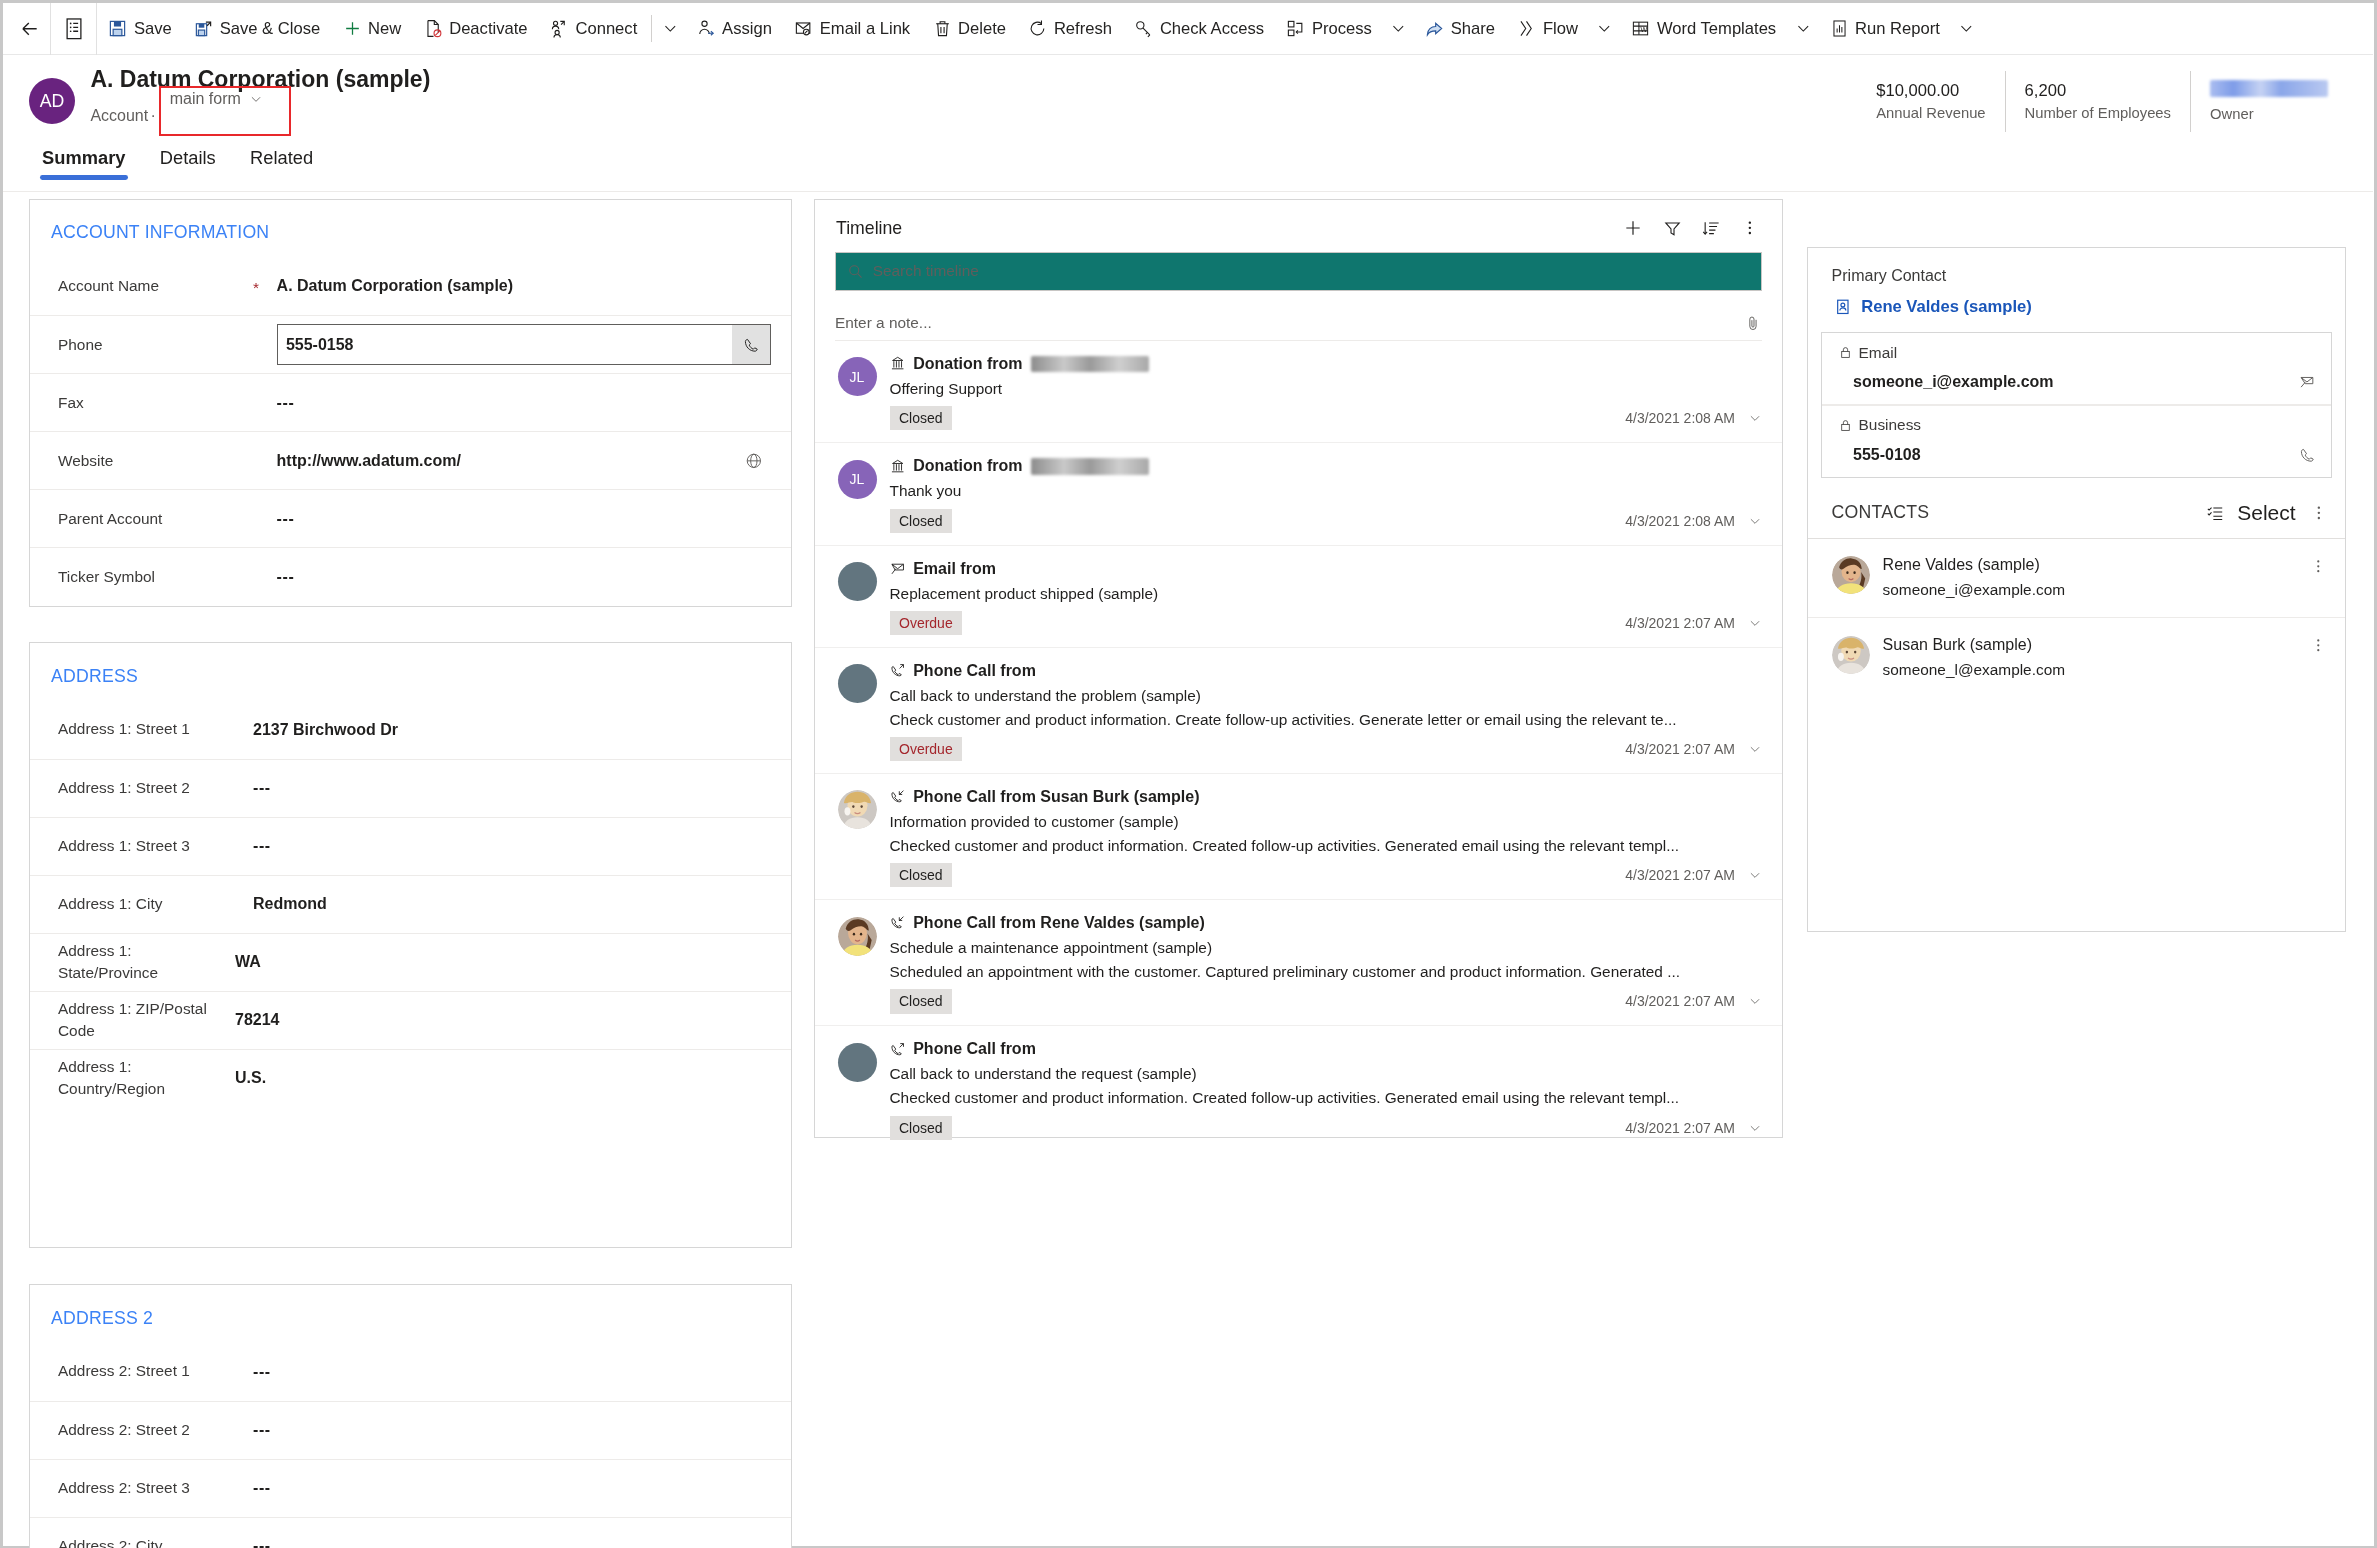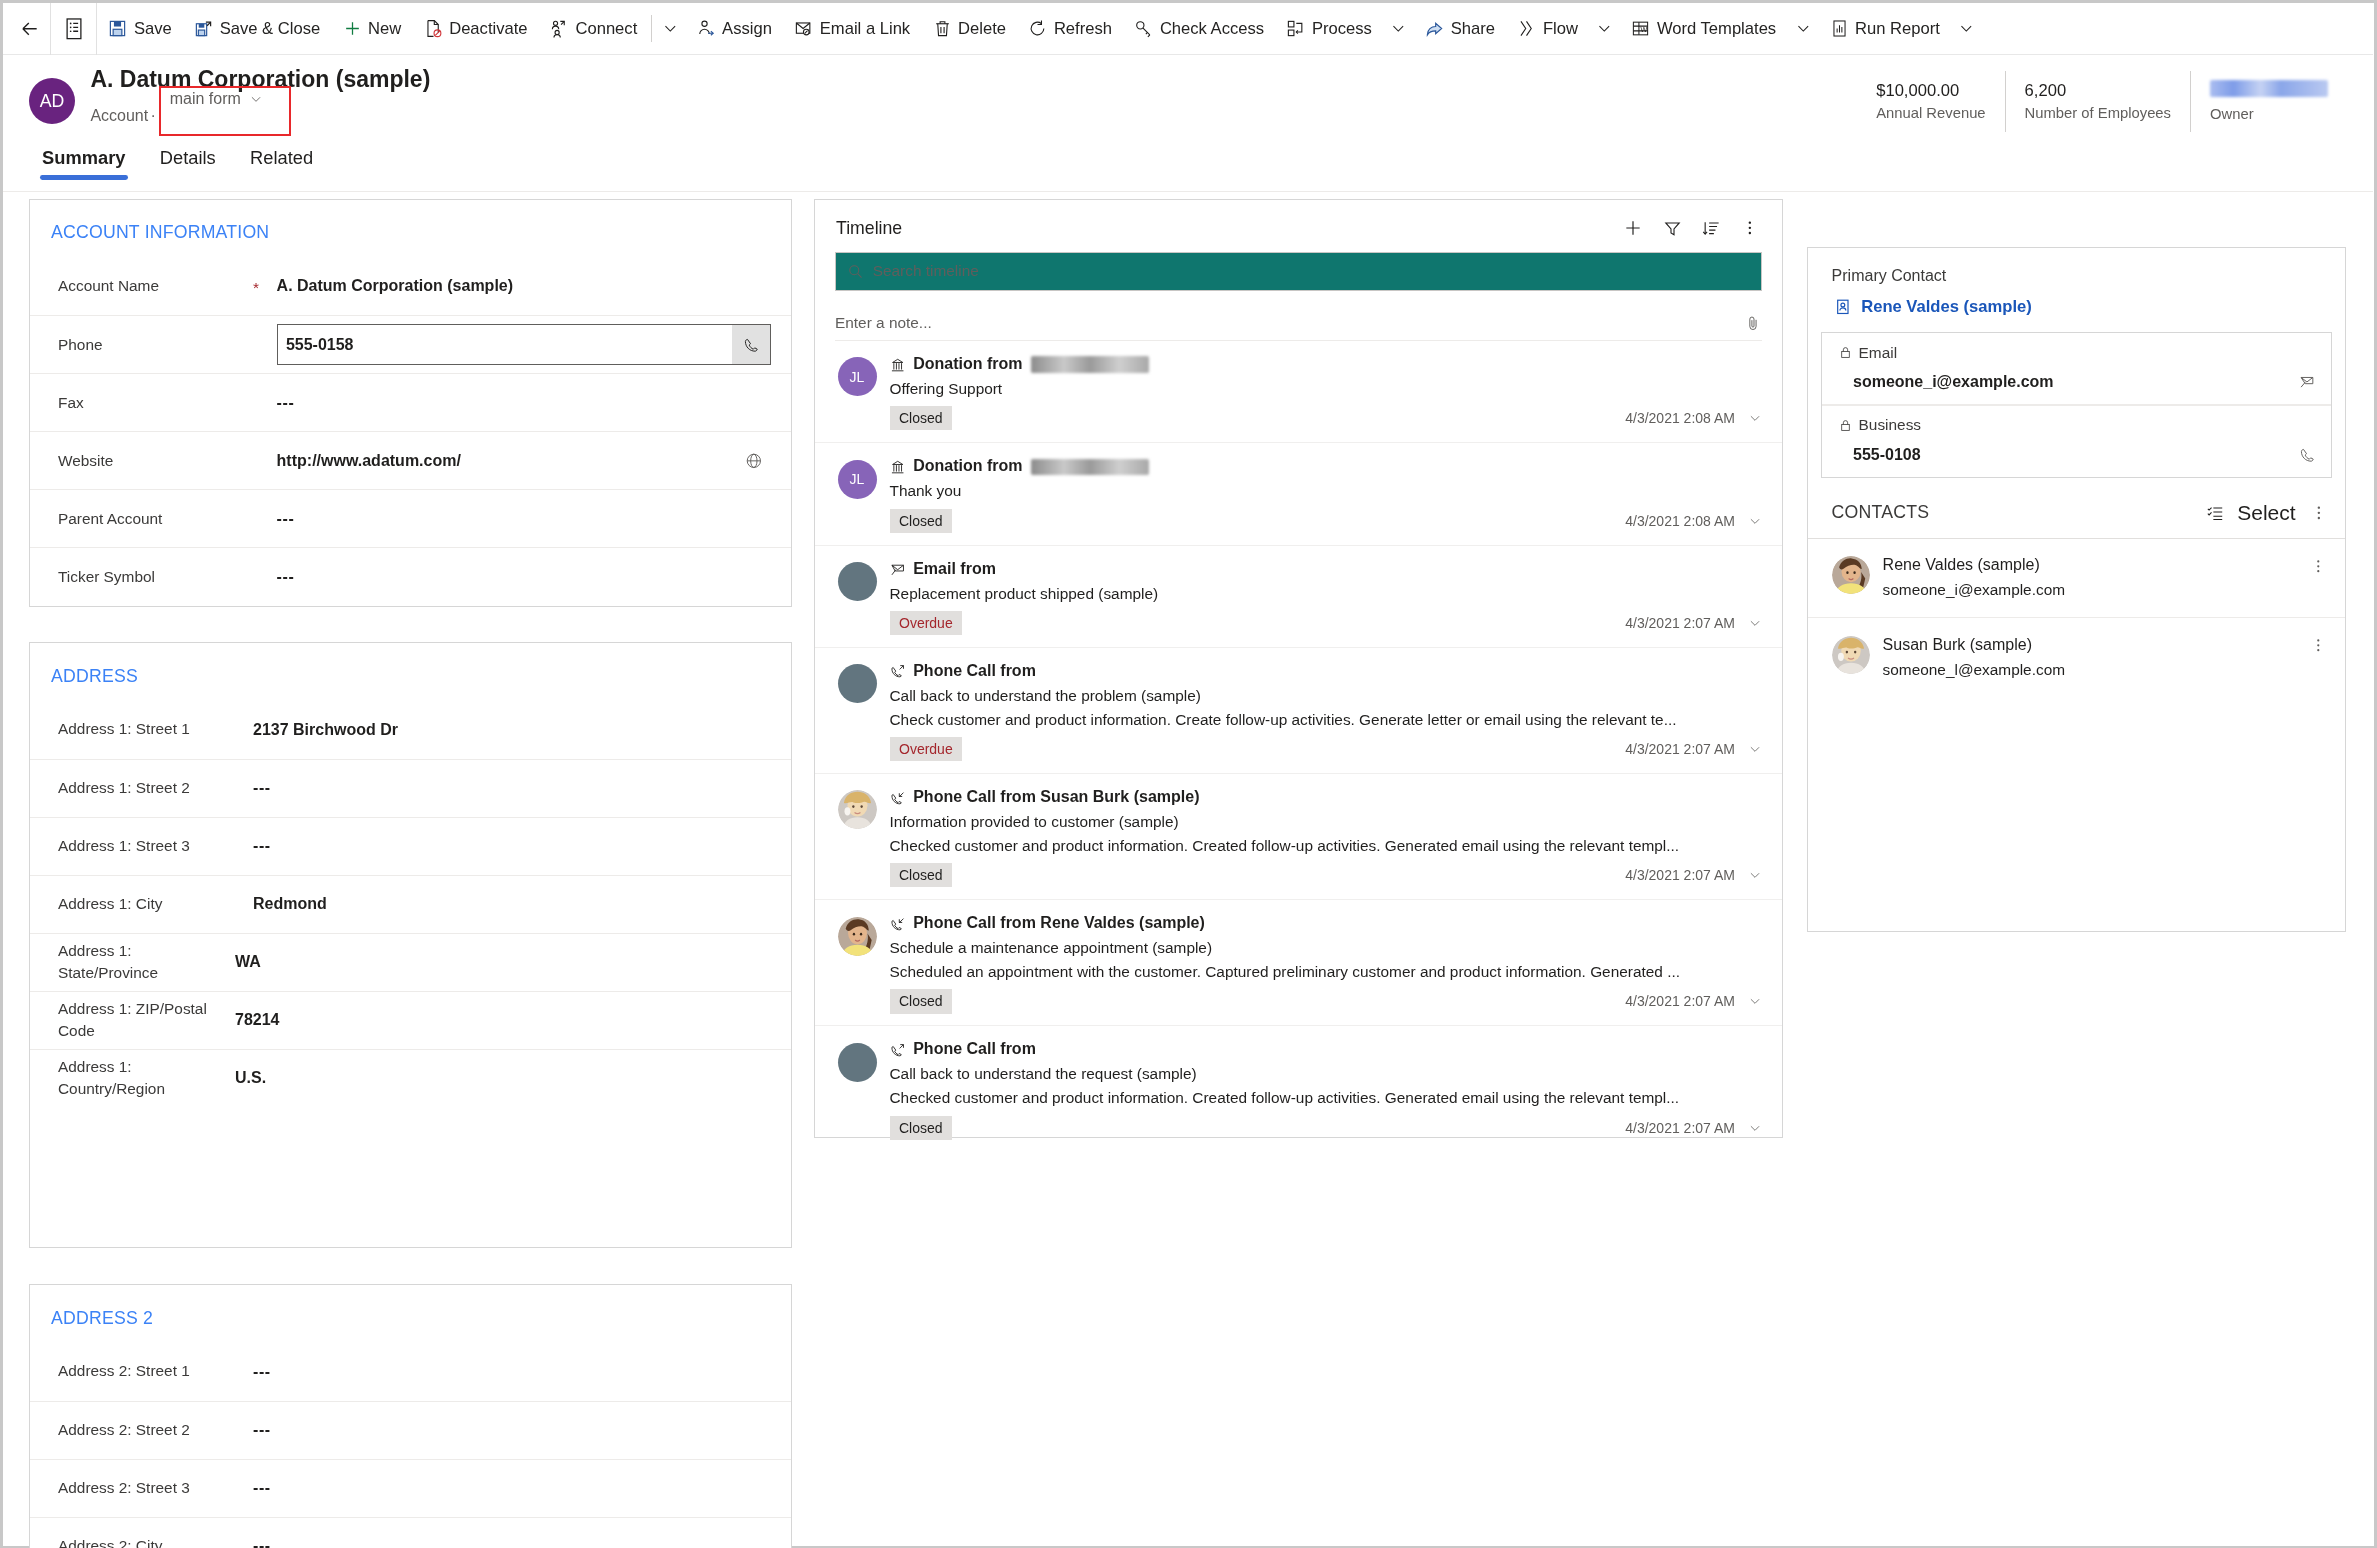--- a/index.html
+++ b/index.html
@@ -163,21 +163,21 @@
     border-bottom: 1.2px solid #edebe9;
   }
   .tl-note span { font-size: 15.4px; color: #605e5c; }
   .tl-note .ico { margin-left: auto; color: #605e5c; }
 
   .tl-item { display: flex; padding: 14px 20px 11.8px 22.5px; border-bottom: 1.2px solid #f0efee; }
   .tl-avatar { width: 39px; height: 39px; border-radius: 50%; flex: none; margin-right: 13px; margin-top: 2.4px; overflow: hidden; }
   .tl-avatar.initials { background: #8764b8; color: #fff; display: flex; align-items: center; justify-content: center; font-size: 14px; }
   .tl-avatar.blank { background: #62757f; }
   .tl-body { flex: 1; min-width: 0; }
-  .tl-line1 { display: flex; align-items: flex-end; gap: 8.3px; font-size: 16px; font-weight: 700; color: #201f1e; }
+  .tl-line1 { display: flex; align-items: center; gap: 8.3px; font-size: 16px; font-weight: 700; color: #201f1e; }
   .tl-line2 { font-size: 15.4px; color: #201f1e; margin-top: 7px; }
   .tl-line3 {
     font-size: 15.4px; color: #201f1e; margin-top: 5.9px;
     white-space: nowrap; overflow: hidden; text-overflow: ellipsis;
   }
   .tl-foot { display: flex; align-items: center; margin-top: 8.3px; }
   .badge {
     background: #e1dfdd; padding: 4.1px 9.5px; font-size: 14px; color: #201f1e;
   }
   .badge.overdue { color: #a4262c; }

